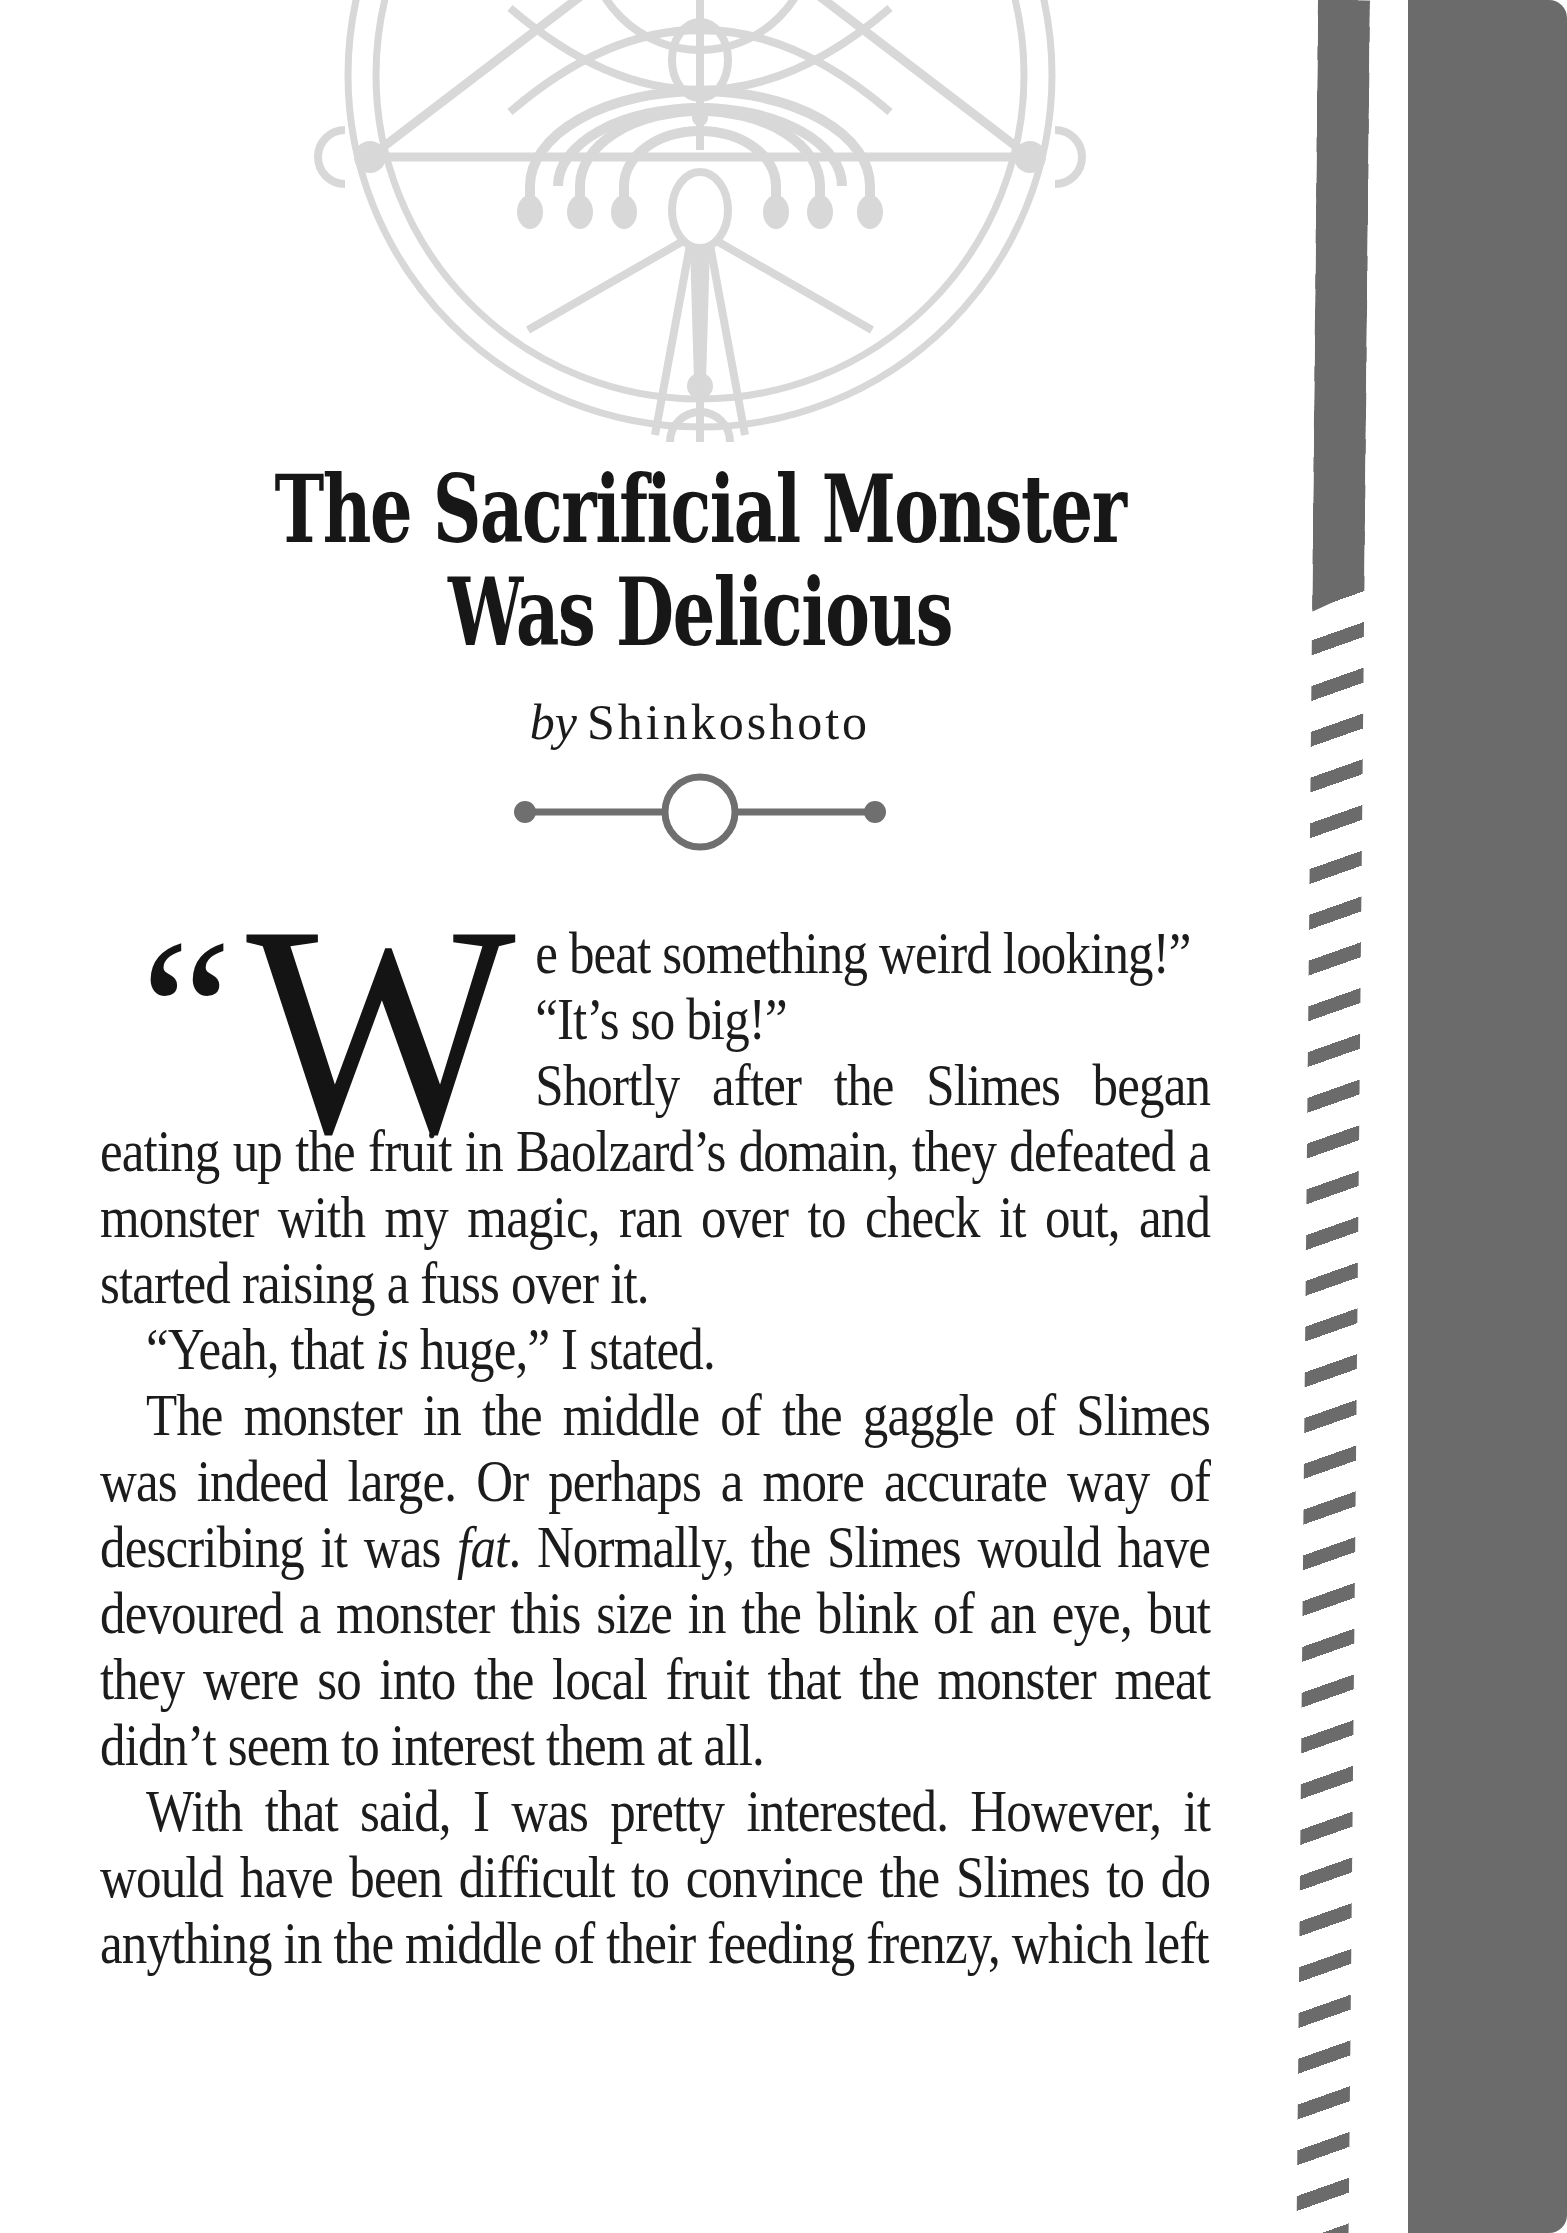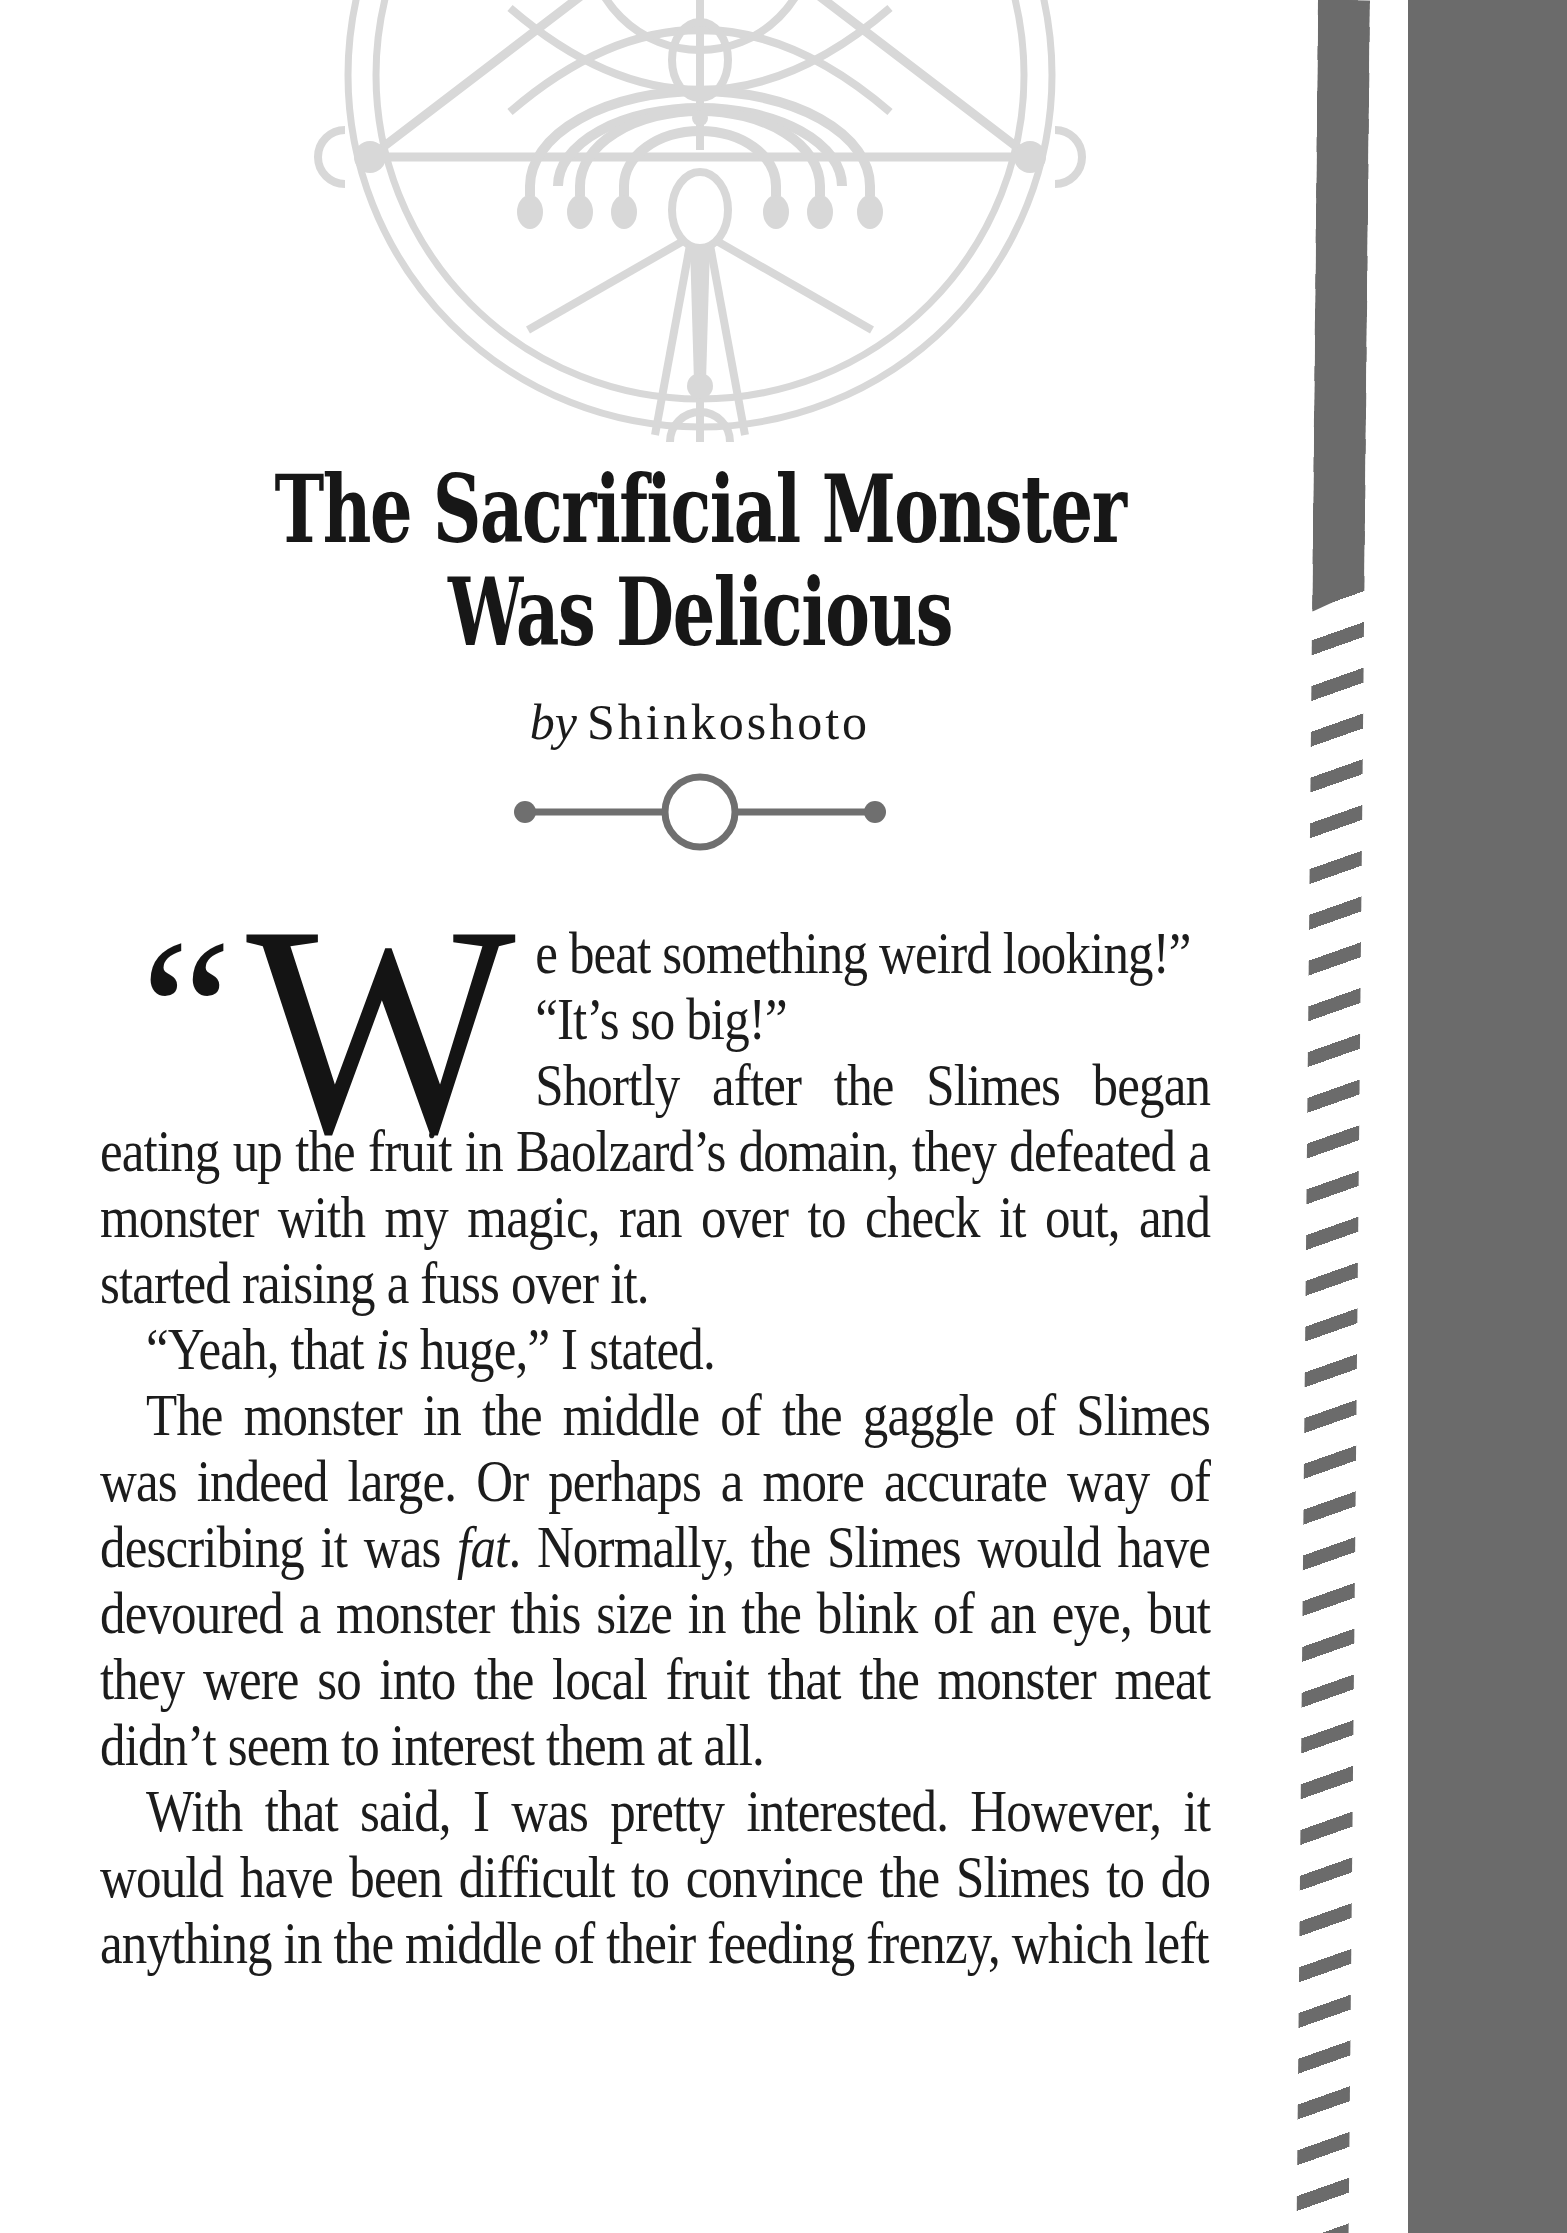--- a/index.html
+++ b/index.html
@@ -2,20 +2,21 @@
 <html><head>
 <meta charset="utf-8">
 <style>
   html,body{margin:0;padding:0;background:#ffffff;}
   .page{
     position:relative;
     width:1567px;height:2233px;
     background:#ffffff;
     overflow:hidden;
     font-family:"Liberation Serif",serif;
+    border-radius:18px;
   }
   
   .ornament-top{
     position:absolute;left:0;top:0;width:1567px;height:460px;
     overflow:hidden;pointer-events:none;
   }
   
   .title-block{
     position:absolute;left:100px;top:458px;width:1200px;
     text-align:center;

